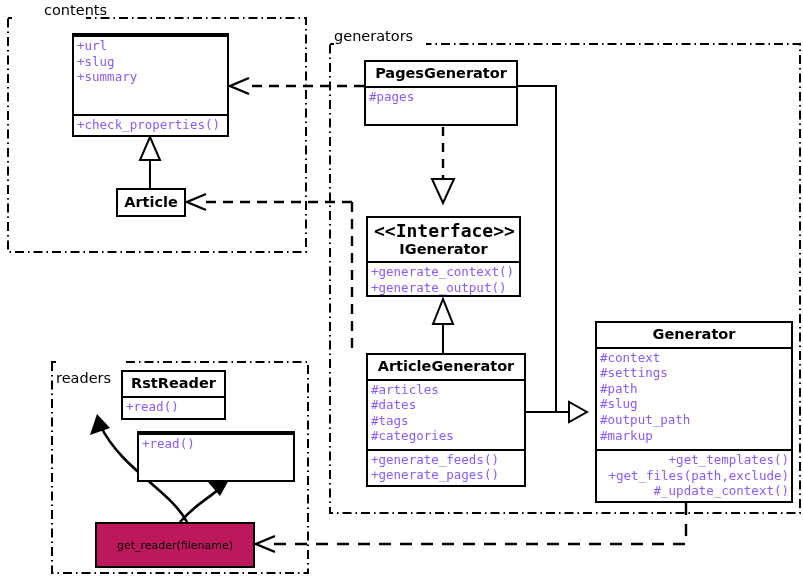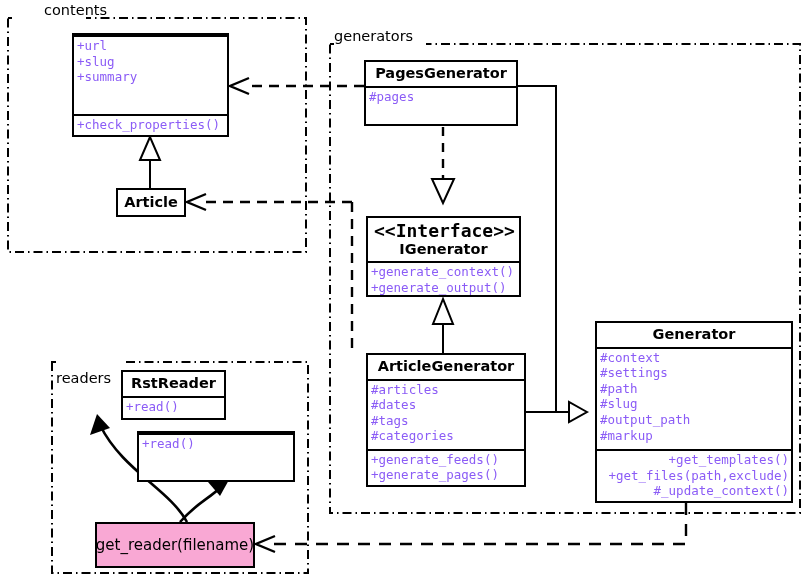--- a/index.html
+++ b/index.html
@@ -59,26 +59,26 @@
     color: #8b5cf6;
     flex: 1 1 auto;
   }
   .uml-compartment .member {
     white-space: pre;
   }
   .plain-box {
     position: absolute;
     box-sizing: border-box;
     border: 2px solid #000;
-    background: #f9a8d4;
+    background: #be185d;
     display: flex;
     align-items: center;
     justify-content: center;
     font-family: "DejaVu Sans", sans-serif;
-    font-size: 15px;
+    font-size: 11px;
     color: #000;
   }
   
   .pkg-label {
     position: absolute;
     font-family: "DejaVu Sans", sans-serif;
     font-size: 14.5px;
     color: #000;
     background: transparent;
     white-space: nowrap;

